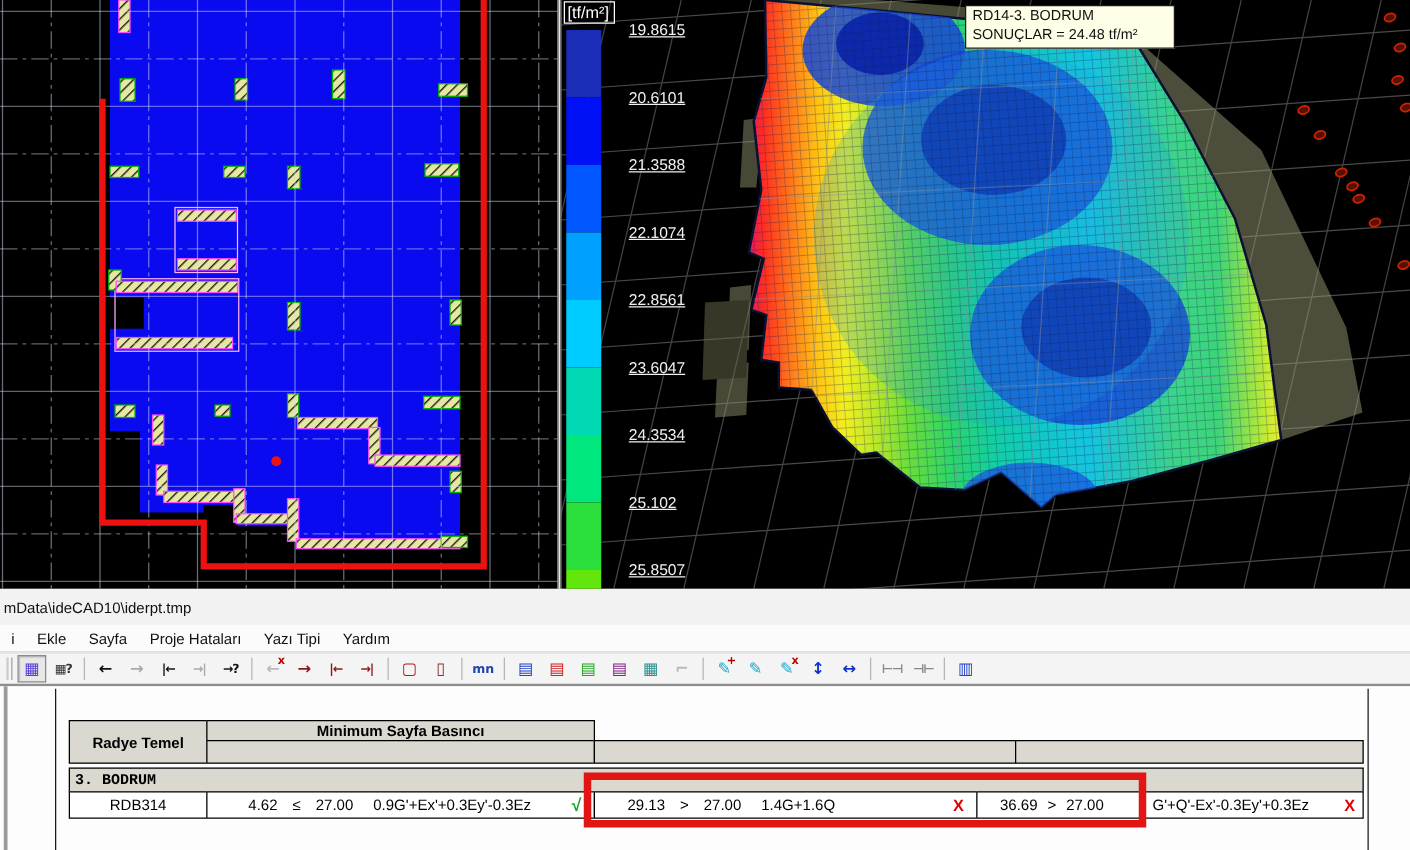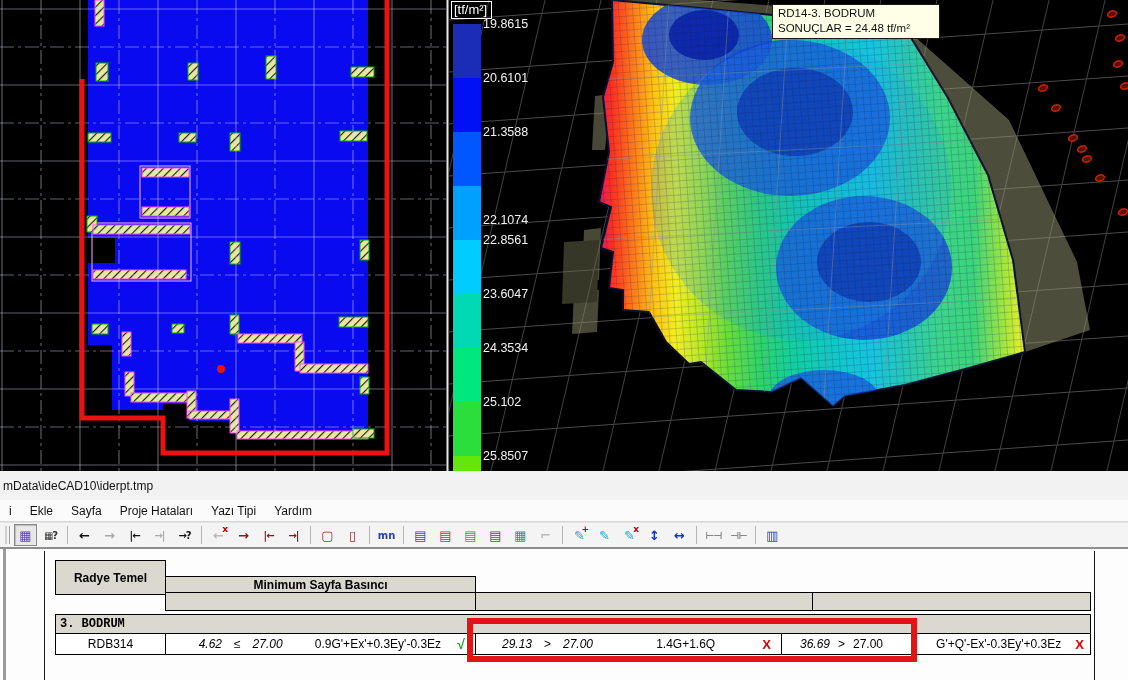--- a/index.html
+++ b/index.html
@@ -11,22 +11,22 @@
   .viewport svg{position:absolute;top:0;}
   #plan2d{left:0;}
   #view3d{left:449px;}
   .vdivider{position:absolute;left:446px;top:0;width:3px;height:471px;background:#e9e9e9;
             border-left:1px solid #777;border-right:1px solid #777;}
   
   .legend{position:absolute;left:451px;top:0;width:112px;height:471px;z-index:5;pointer-events:none;}
   .legend .unit{position:absolute;left:0;top:1px;color:#fff;font-size:13px;padding:0 4px 1px 2px;
                 border:1px solid #fff;background:rgba(0,0,0,.25);white-space:nowrap;}
   .legend .band{position:absolute;left:2px;width:28px;}
-  .legend .lbl{position:absolute;left:32px;color:#f2f2f2;font-size:12.5px;white-space:nowrap;
-               text-shadow:0 0 2px #000;}
+  .legend .lbl{position:absolute;left:52px;color:#f2f2f2;font-size:12.5px;white-space:nowrap;
+               text-shadow:0 0 2px #000;text-decoration:underline;}
   
   .tooltip{position:absolute;left:772px;top:4px;width:168px;z-index:6;background:#feffe6;
            border:1px solid #1a1a1a;color:#111;font-size:11.5px;line-height:15px;padding:1px 5px 2px 5px;}
   
   .titlebar{position:absolute;left:0;top:471px;width:1128px;height:29px;background:#f2f2f2;
             color:#111;font-size:12px;padding:8px 0 0 3px;}
   .menubar{position:absolute;left:0;top:500px;width:1128px;height:22px;background:#fbfbfb;
            border-bottom:1px solid #d7d7d7;color:#111;font-size:12px;display:flex;align-items:center;}
   .menubar .mi{padding:3px 9px;cursor:default;}
   .toolbar{position:absolute;left:0;top:523px;width:1128px;height:26px;background:#f4f4f4;
@@ -44,23 +44,23 @@
   .doc .pageedge{position:absolute;top:2px;width:1px;height:129px;background:#1a1a1a;}
   .doc .sect-title{position:absolute;left:56px;top:4px;font-size:13.5px;font-weight:bold;color:#000;
                    letter-spacing:.4px;}
   .cell{position:absolute;border:1px solid #000;font-size:12px;color:#000;
         display:flex;align-items:center;justify-content:center;}
   .cell.gray{background:#dbd8d0;}
   .cell.white{background:#fff;}
   .cell.hdr{font-weight:bold;}
   .cell.left{justify-content:flex-start;padding-left:4px;font-family:Liberation Mono, monospace;}
   .vals{display:flex;align-items:center;width:100%;padding:0 10px;}
-  .vals .v{min-width:46px;text-align:right;font-style:italic;}
+  .vals .v{min-width:46px;text-align:right;}
   .vals .op{margin:0 12px;}
-  .vals .combo{flex:1;text-align:center;}
+  .vals .combo{flex:1;}
   .ok{color:#1fa31f;font-weight:bold;font-size:14px;}
   .fail{color:#e00000;font-weight:bold;font-size:13px;}
   .redbox{position:absolute;left:467px;top:69px;width:450px;height:44px;border:6px solid #e21414;z-index:9;}
 </style>
 </head>
 <body>
 
 <div class="screen">
 
   <div class="viewport">
@@ -246,21 +246,21 @@
     <div class="legend">
       <div class="unit">[tf/m²]</div>
       <div id="legendbands">
           <div class="band" style="top: 24px; height: 54px; background: rgb(27, 45, 182);"></div>
           <div class="lbl" style="top: 17px;">19.8615</div>
           <div class="band" style="top: 78px; height: 54px; background: rgb(0, 17, 245);"></div>
           <div class="lbl" style="top: 71px;">20.6101</div>
           <div class="band" style="top: 132px; height: 54px; background: rgb(0, 86, 255);"></div>
           <div class="lbl" style="top: 125px;">21.3588</div>
           <div class="band" style="top: 186px; height: 54px; background: rgb(0, 160, 255);"></div>
-          <div class="lbl" style="top: 179px; margin-top: 34px;">22.1074</div>
+          <div class="lbl" style="top: 179px;">22.1074</div>
           <div class="band" style="top: 240px; height: 54px; background: rgb(0, 204, 255);"></div>
           <div class="lbl" style="top: 233px;">22.8561</div>
           <div class="band" style="top: 294px; height: 54px; background: rgb(0, 217, 179);"></div>
           <div class="lbl" style="top: 287px;">23.6047</div>
           <div class="band" style="top: 348px; height: 54px; background: rgb(0, 232, 125);"></div>
           <div class="lbl" style="top: 341px;">24.3534</div>
           <div class="band" style="top: 402px; height: 54px; background: rgb(42, 222, 60);"></div>
           <div class="lbl" style="top: 395px; text-align: right;">25.102</div>
           <div class="band" style="top: 456px; height: 15px; background: rgb(98, 230, 12);"></div>
           <div class="lbl" style="top: 449px;">25.8507</div>
@@ -325,21 +325,21 @@
       <div class="tsep"></div>
       <div class="tbtn" style="color: rgb(34, 68, 204);">▥</div>
     </div>
 
   <div class="doc">
     <div class="winedge"></div>
     <div class="pageedge" style="left:44px"></div>
     <div class="pageedge" style="left:1094px"></div>
 
 
-    <div class="cell gray hdr" style="left:55px;top:11px;width:111px;height:35px">Radye Temel</div>
+    <div class="cell gray hdr" style="left:55px;top:27px;width:111px;height:35px">Radye Temel</div>
     <div class="cell gray hdr" style="left:165px;top:27px;width:311px;height:17px">Minimum Sayfa Basıncı</div>
     <div class="cell gray" style="left:165px;top:43px;width:311px;height:19px"></div>
     <div class="cell gray" style="left:475px;top:43px;width:338px;height:19px"></div>
     <div class="cell gray" style="left:812px;top:43px;width:279px;height:19px"></div>
 
     <div class="cell gray hdr left" style="left:55px;top:65px;width:1036px;height:20px">3. BODRUM</div>
 
     <div class="cell white" style="left:55px;top:84px;width:111px;height:22px">RDB314</div>
 
     <div class="cell white" style="left:165px;top:84px;width:311px;height:22px">

